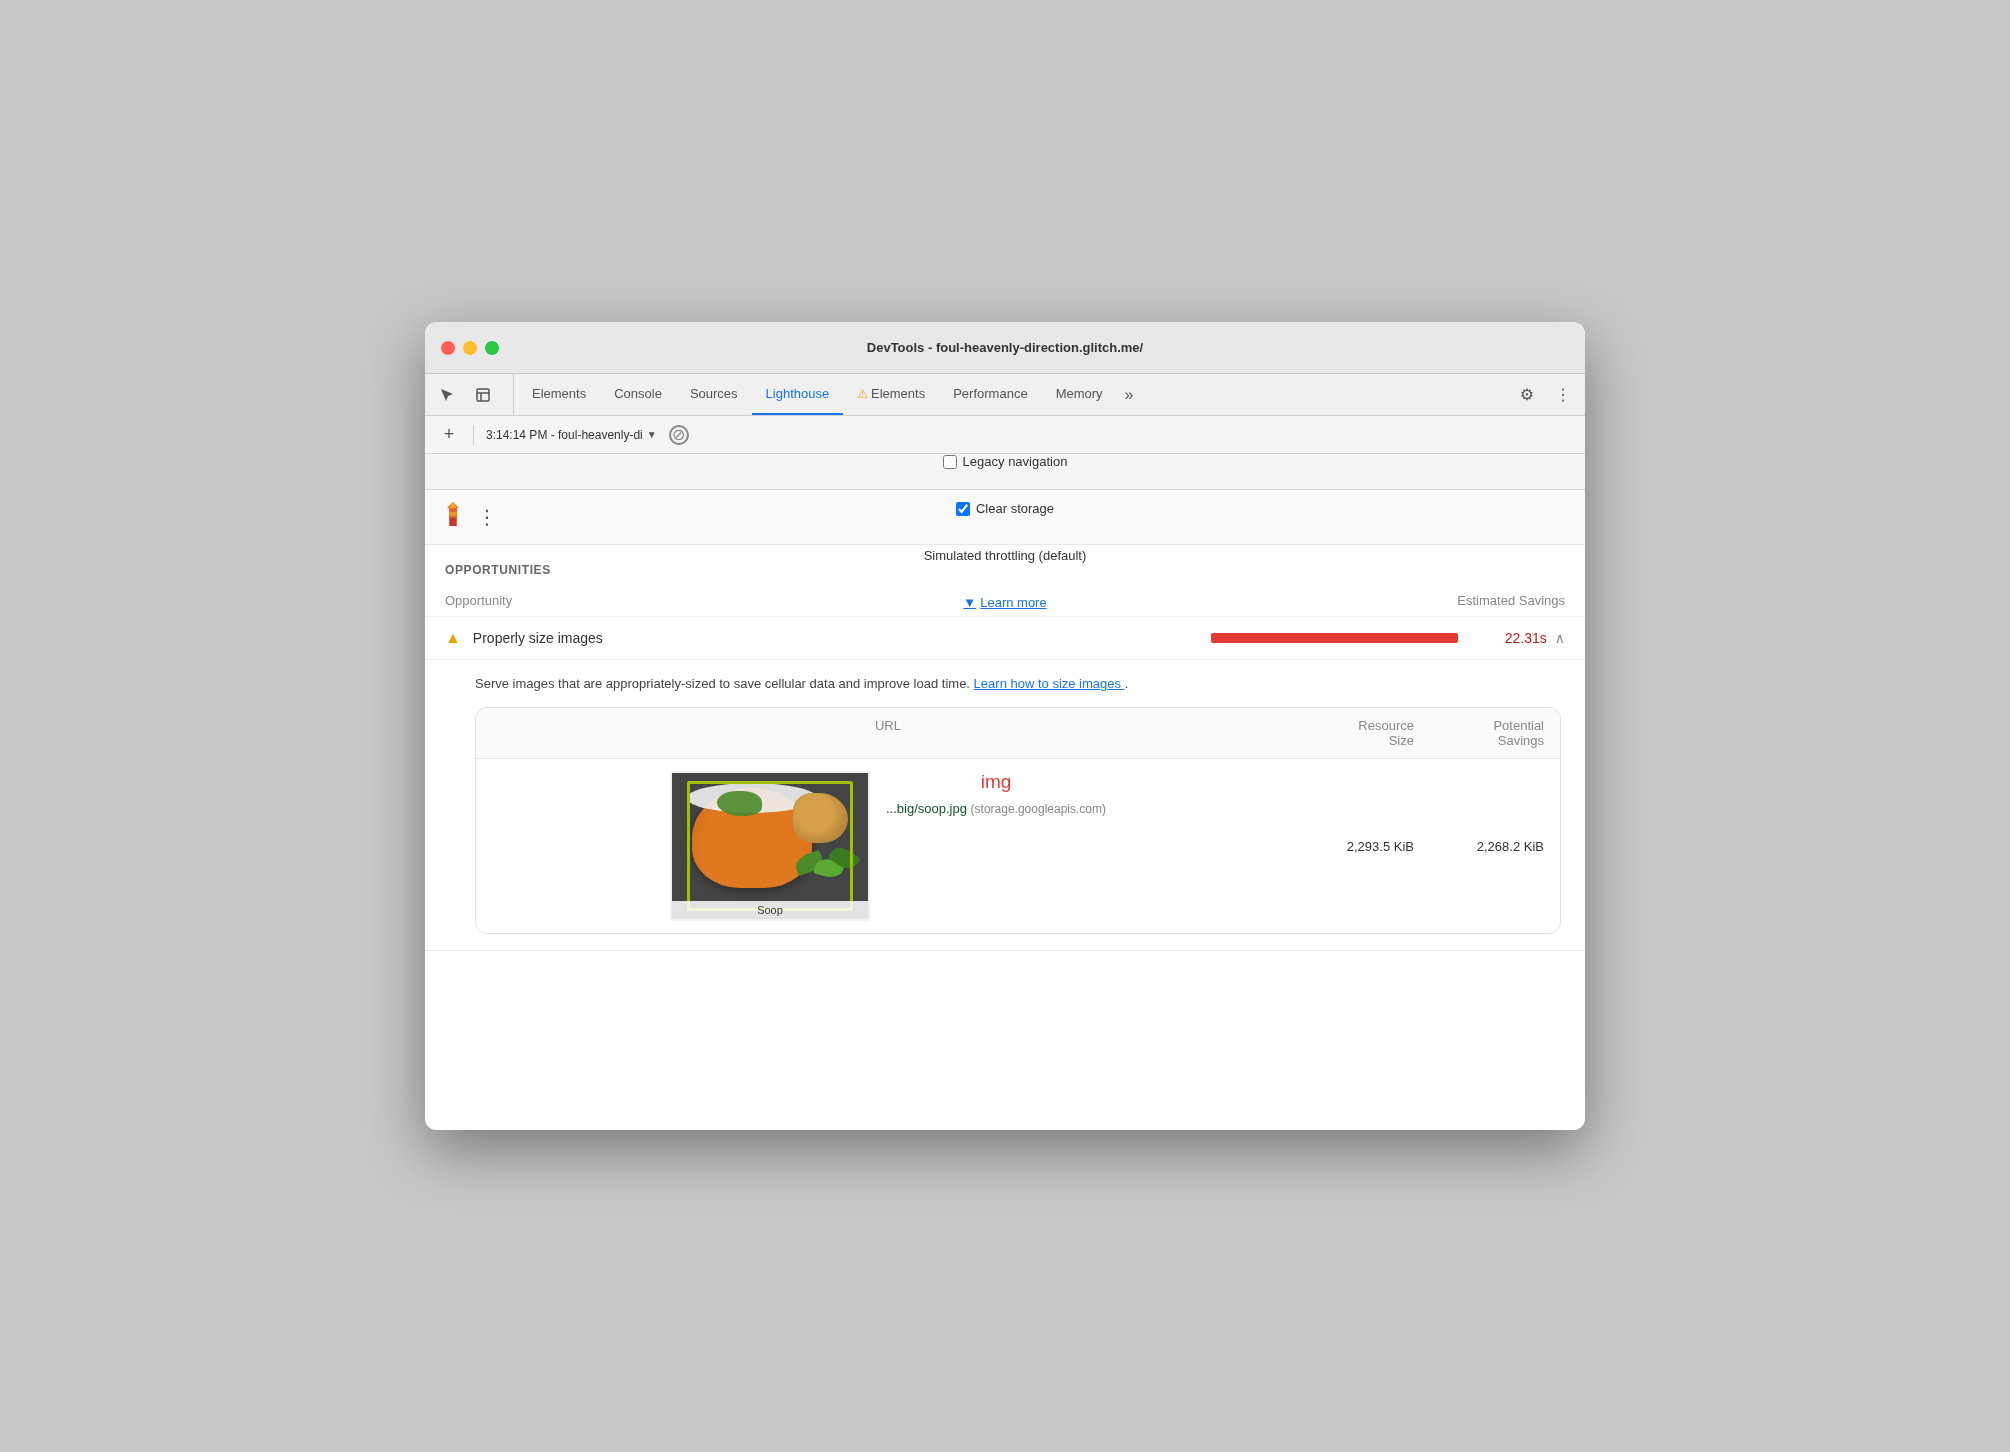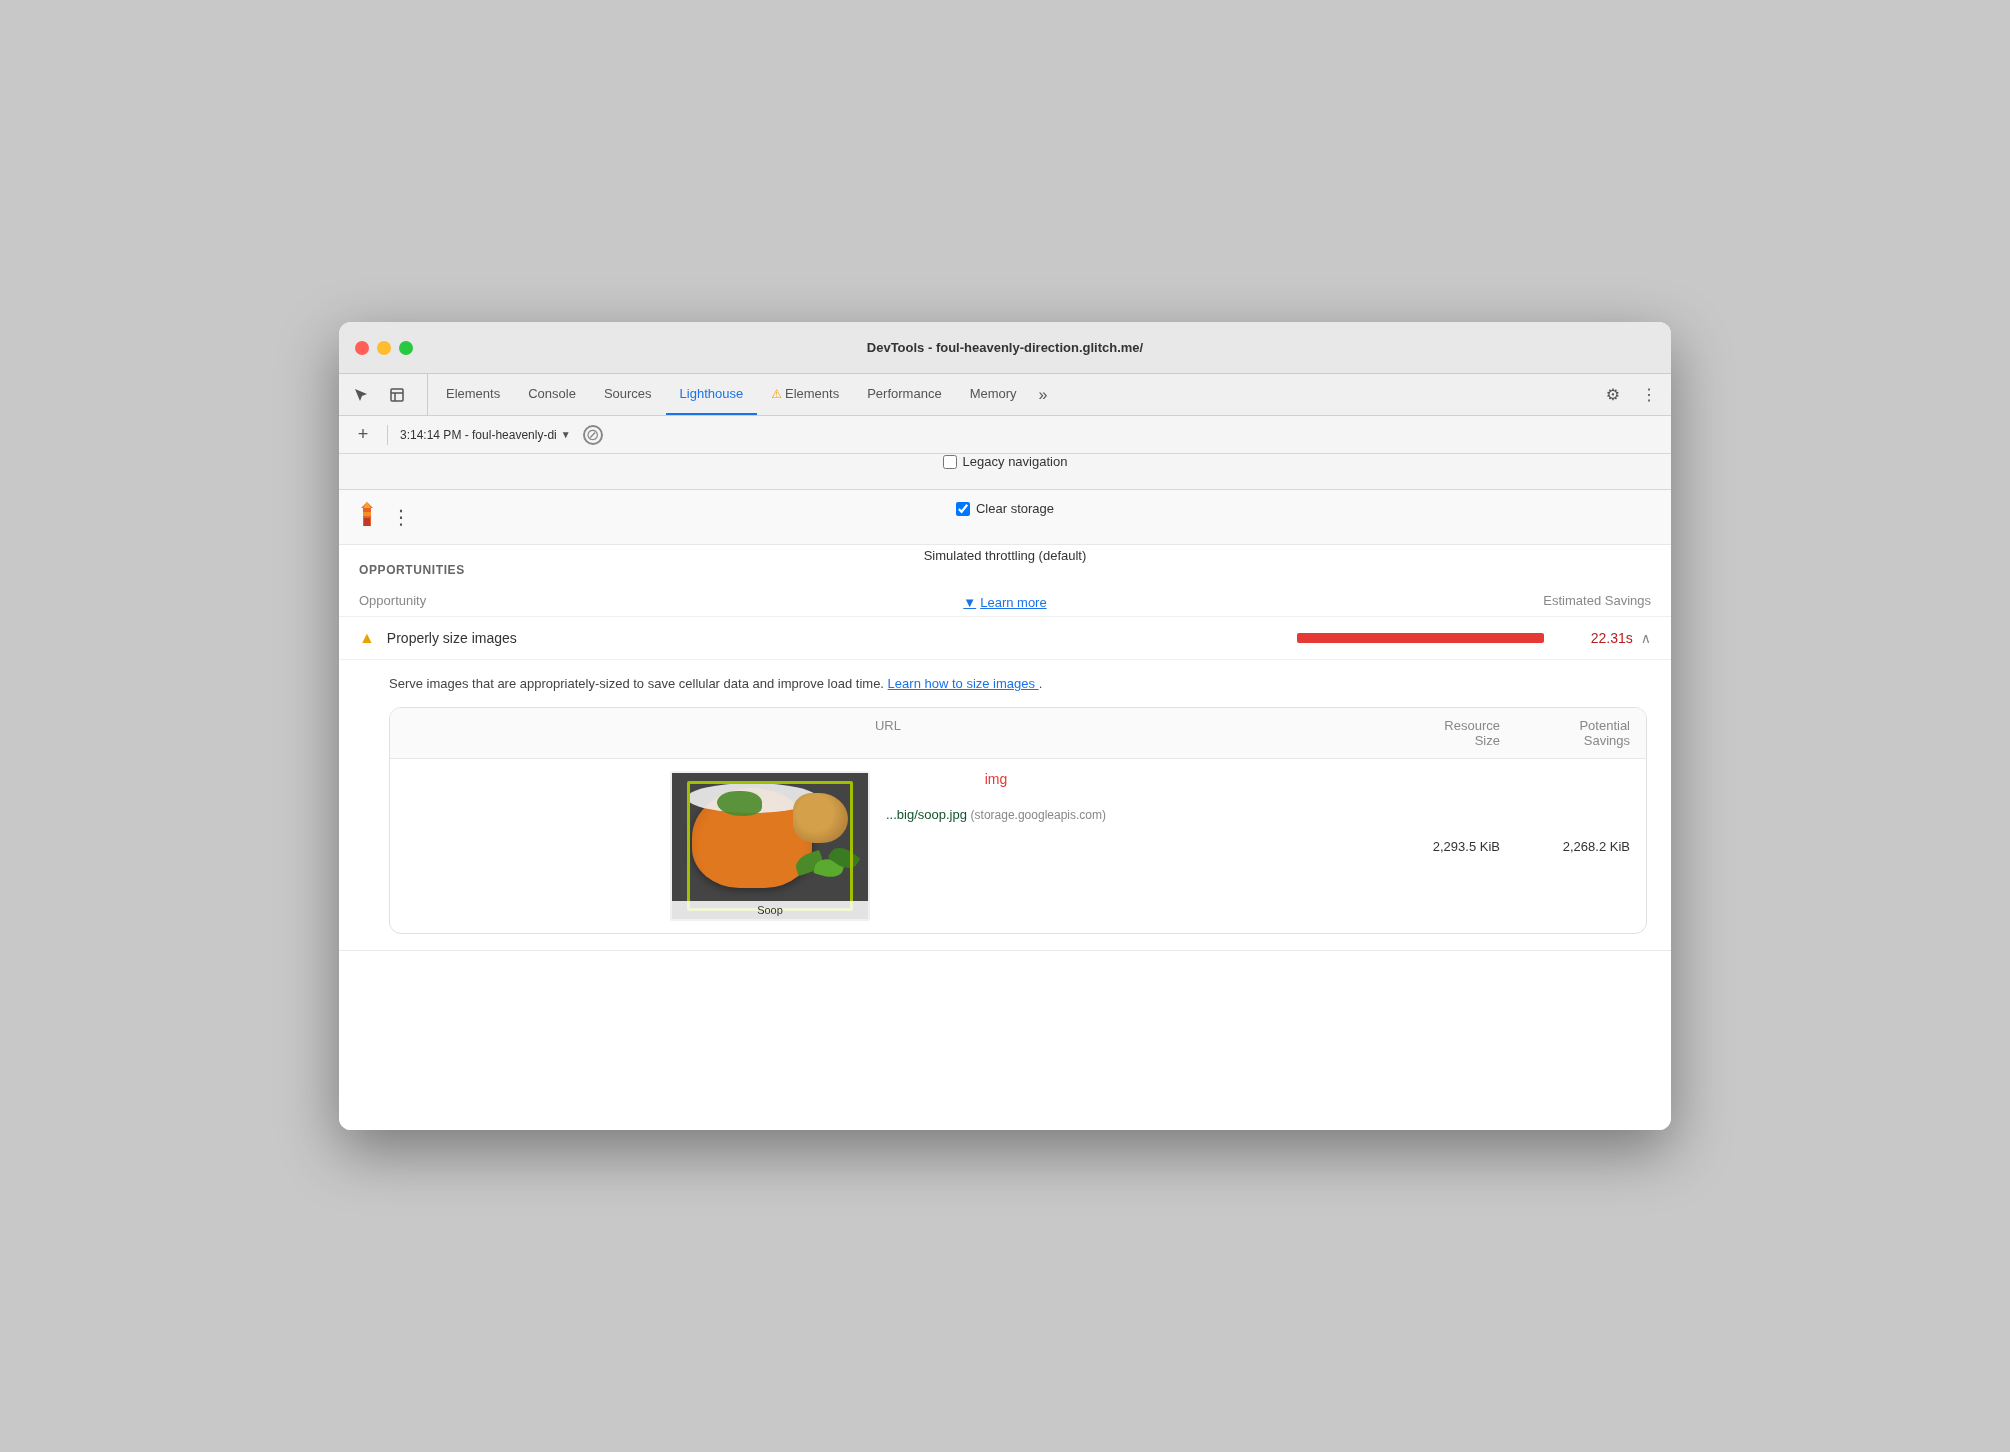--- a/index.html
+++ b/index.html
@@ -6,21 +6,21 @@
     body {
       background: #c8c8c8;
       display: flex;
       justify-content: center;
       align-items: center;
       min-height: 100vh;
       font-family: -apple-system, BlinkMacSystemFont, 'Segoe UI', sans-serif;
     }
 
     .window {
-      width: 1332px;
+      width: 1160px;
       background: #f5f5f5;
       border-radius: 12px;
       box-shadow: 0 20px 60px rgba(0,0,0,0.4);
       overflow: hidden;
     }
 
     
     .title-bar {
       background: #e8e8e8;
       height: 52px;
@@ -438,24 +438,24 @@
       top: 20px;
       right: 20px;
       width: 55px;
       height: 50px;
       background: radial-gradient(circle at 40% 40%, #d4a04a 40%, #a07030 100%);
       border-radius: 40% 60% 55% 45%;
     }
 
     
     .img-tag {
-      font-size: 14px;
+      font-size: 19px;
       font-weight: 500;
       color: #e53935;
-      margin-bottom: 16px;
+      margin-bottom: 4px;
     }
     .resource-url-text {
       font-size: 13px;
       color: #14532d;
     }
     .resource-source {
       font-size: 12px;
       color: #888;
     }
   </style>

